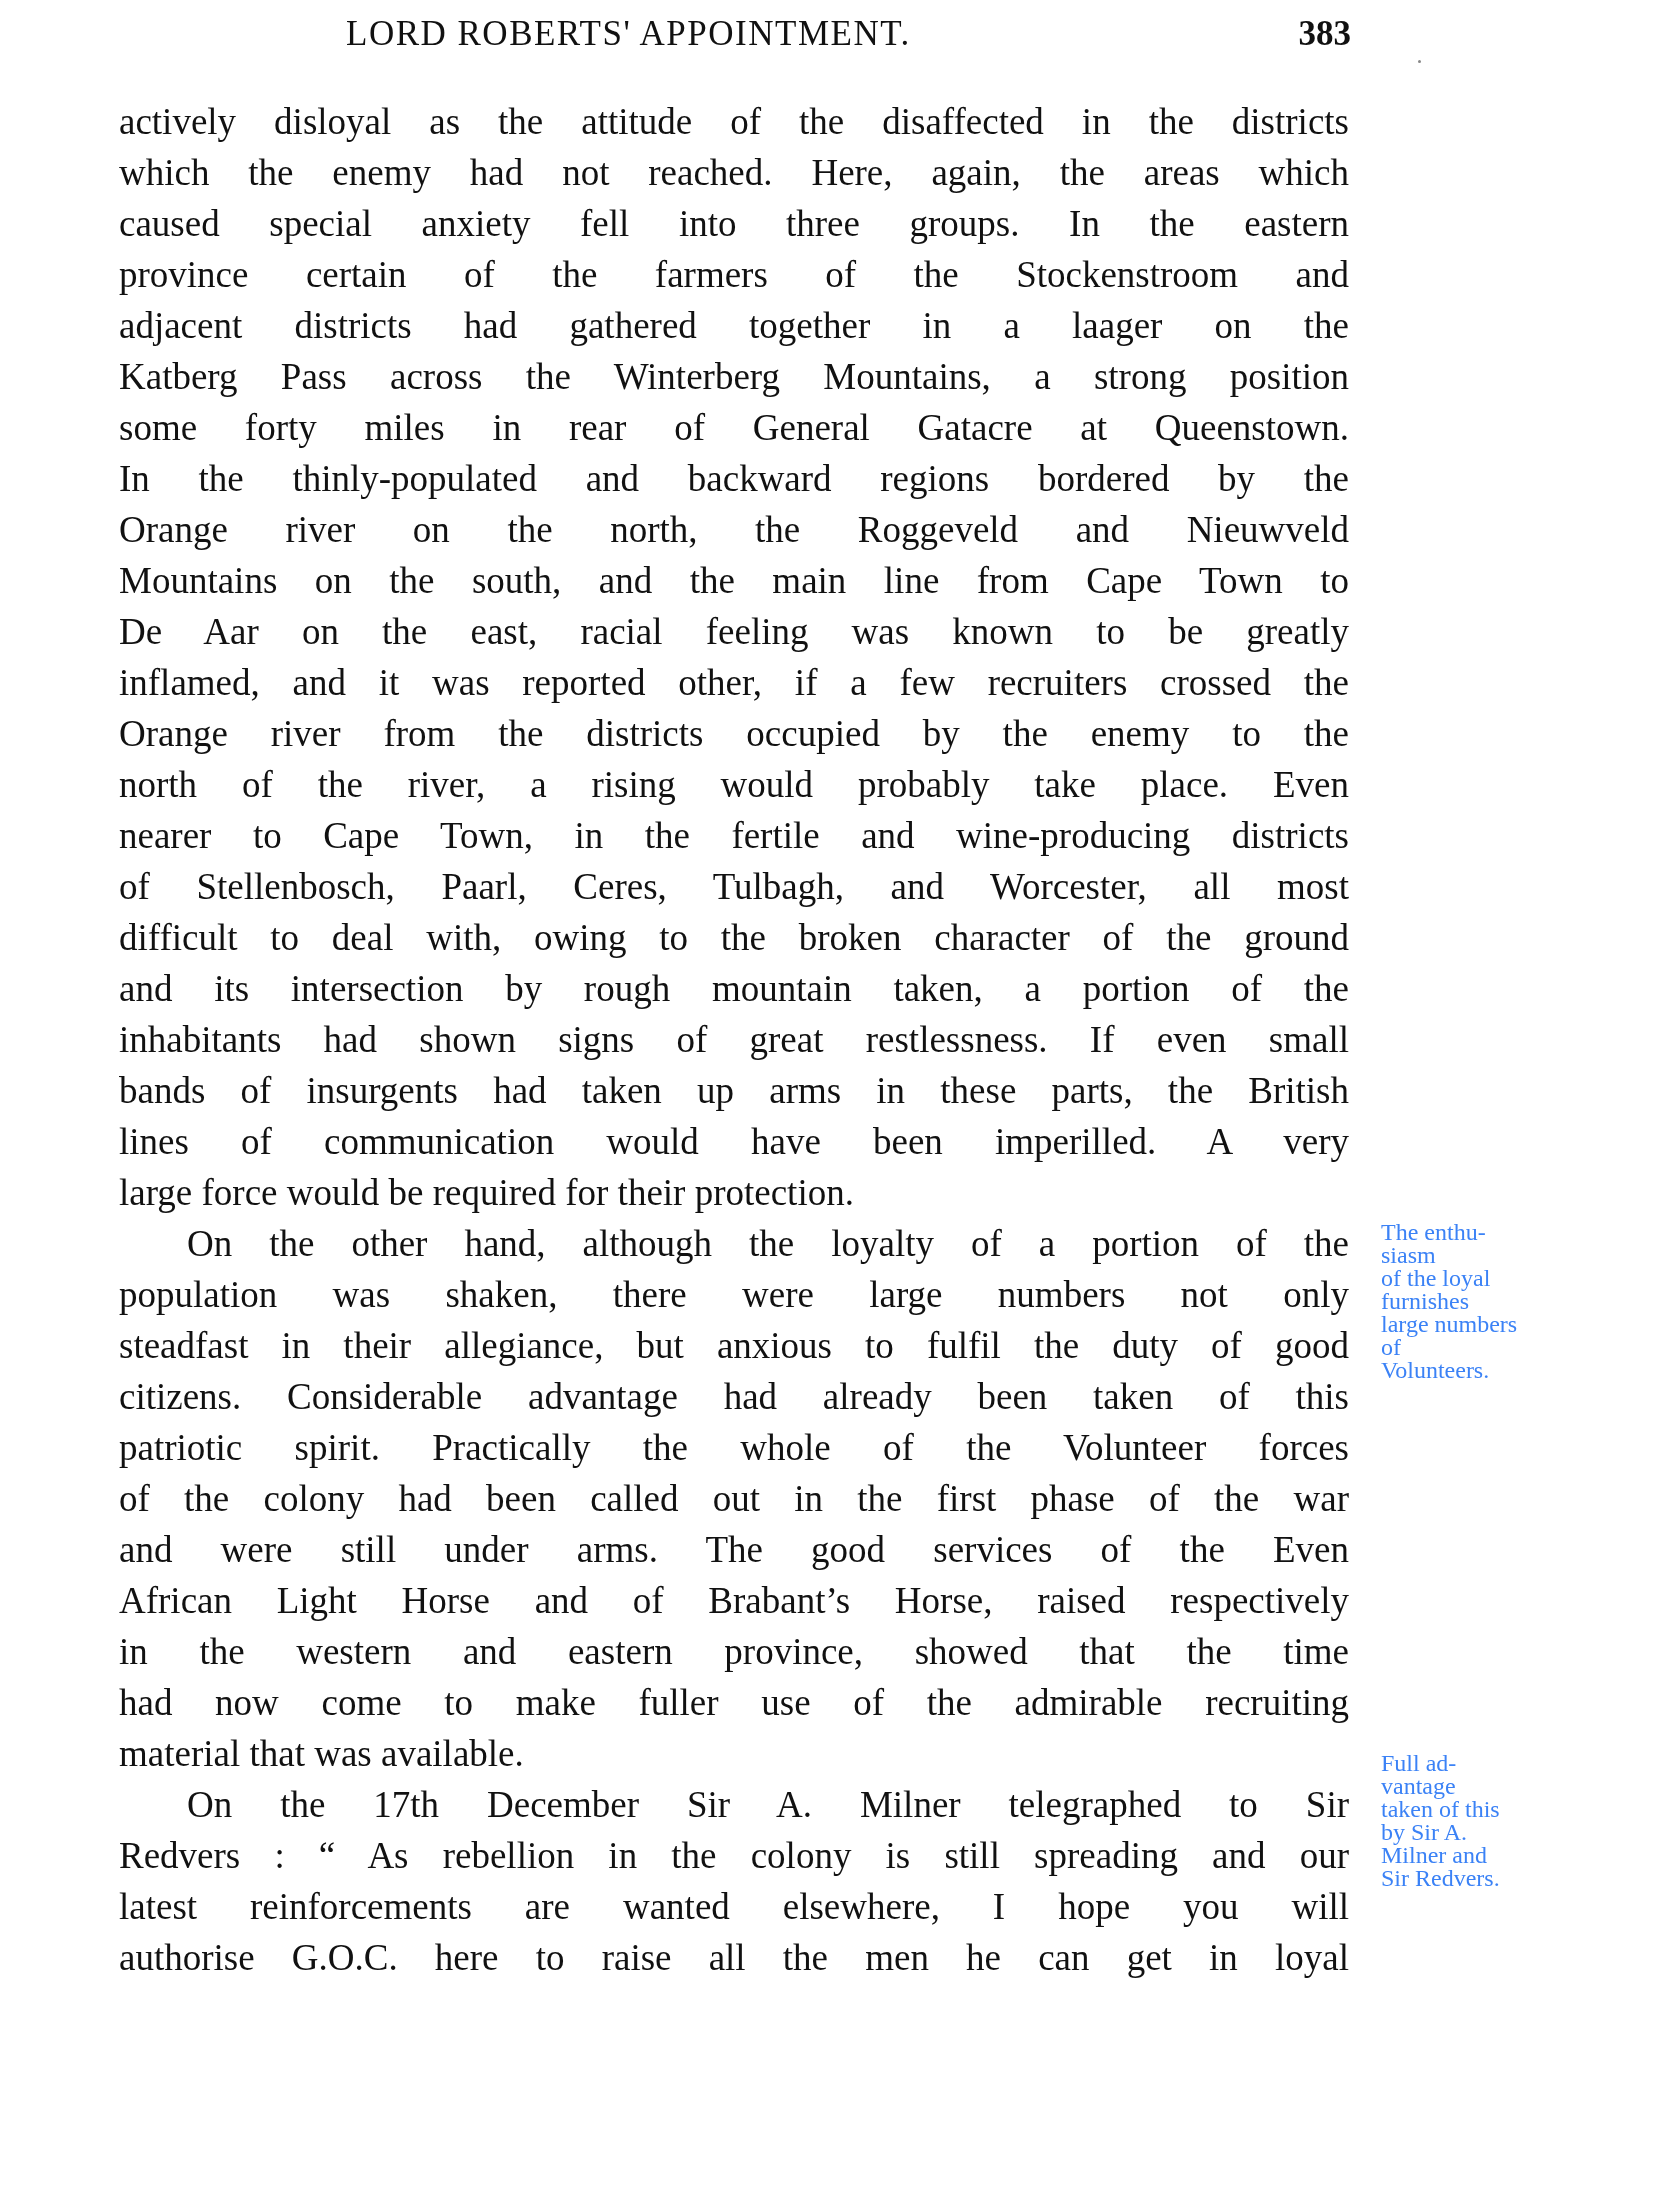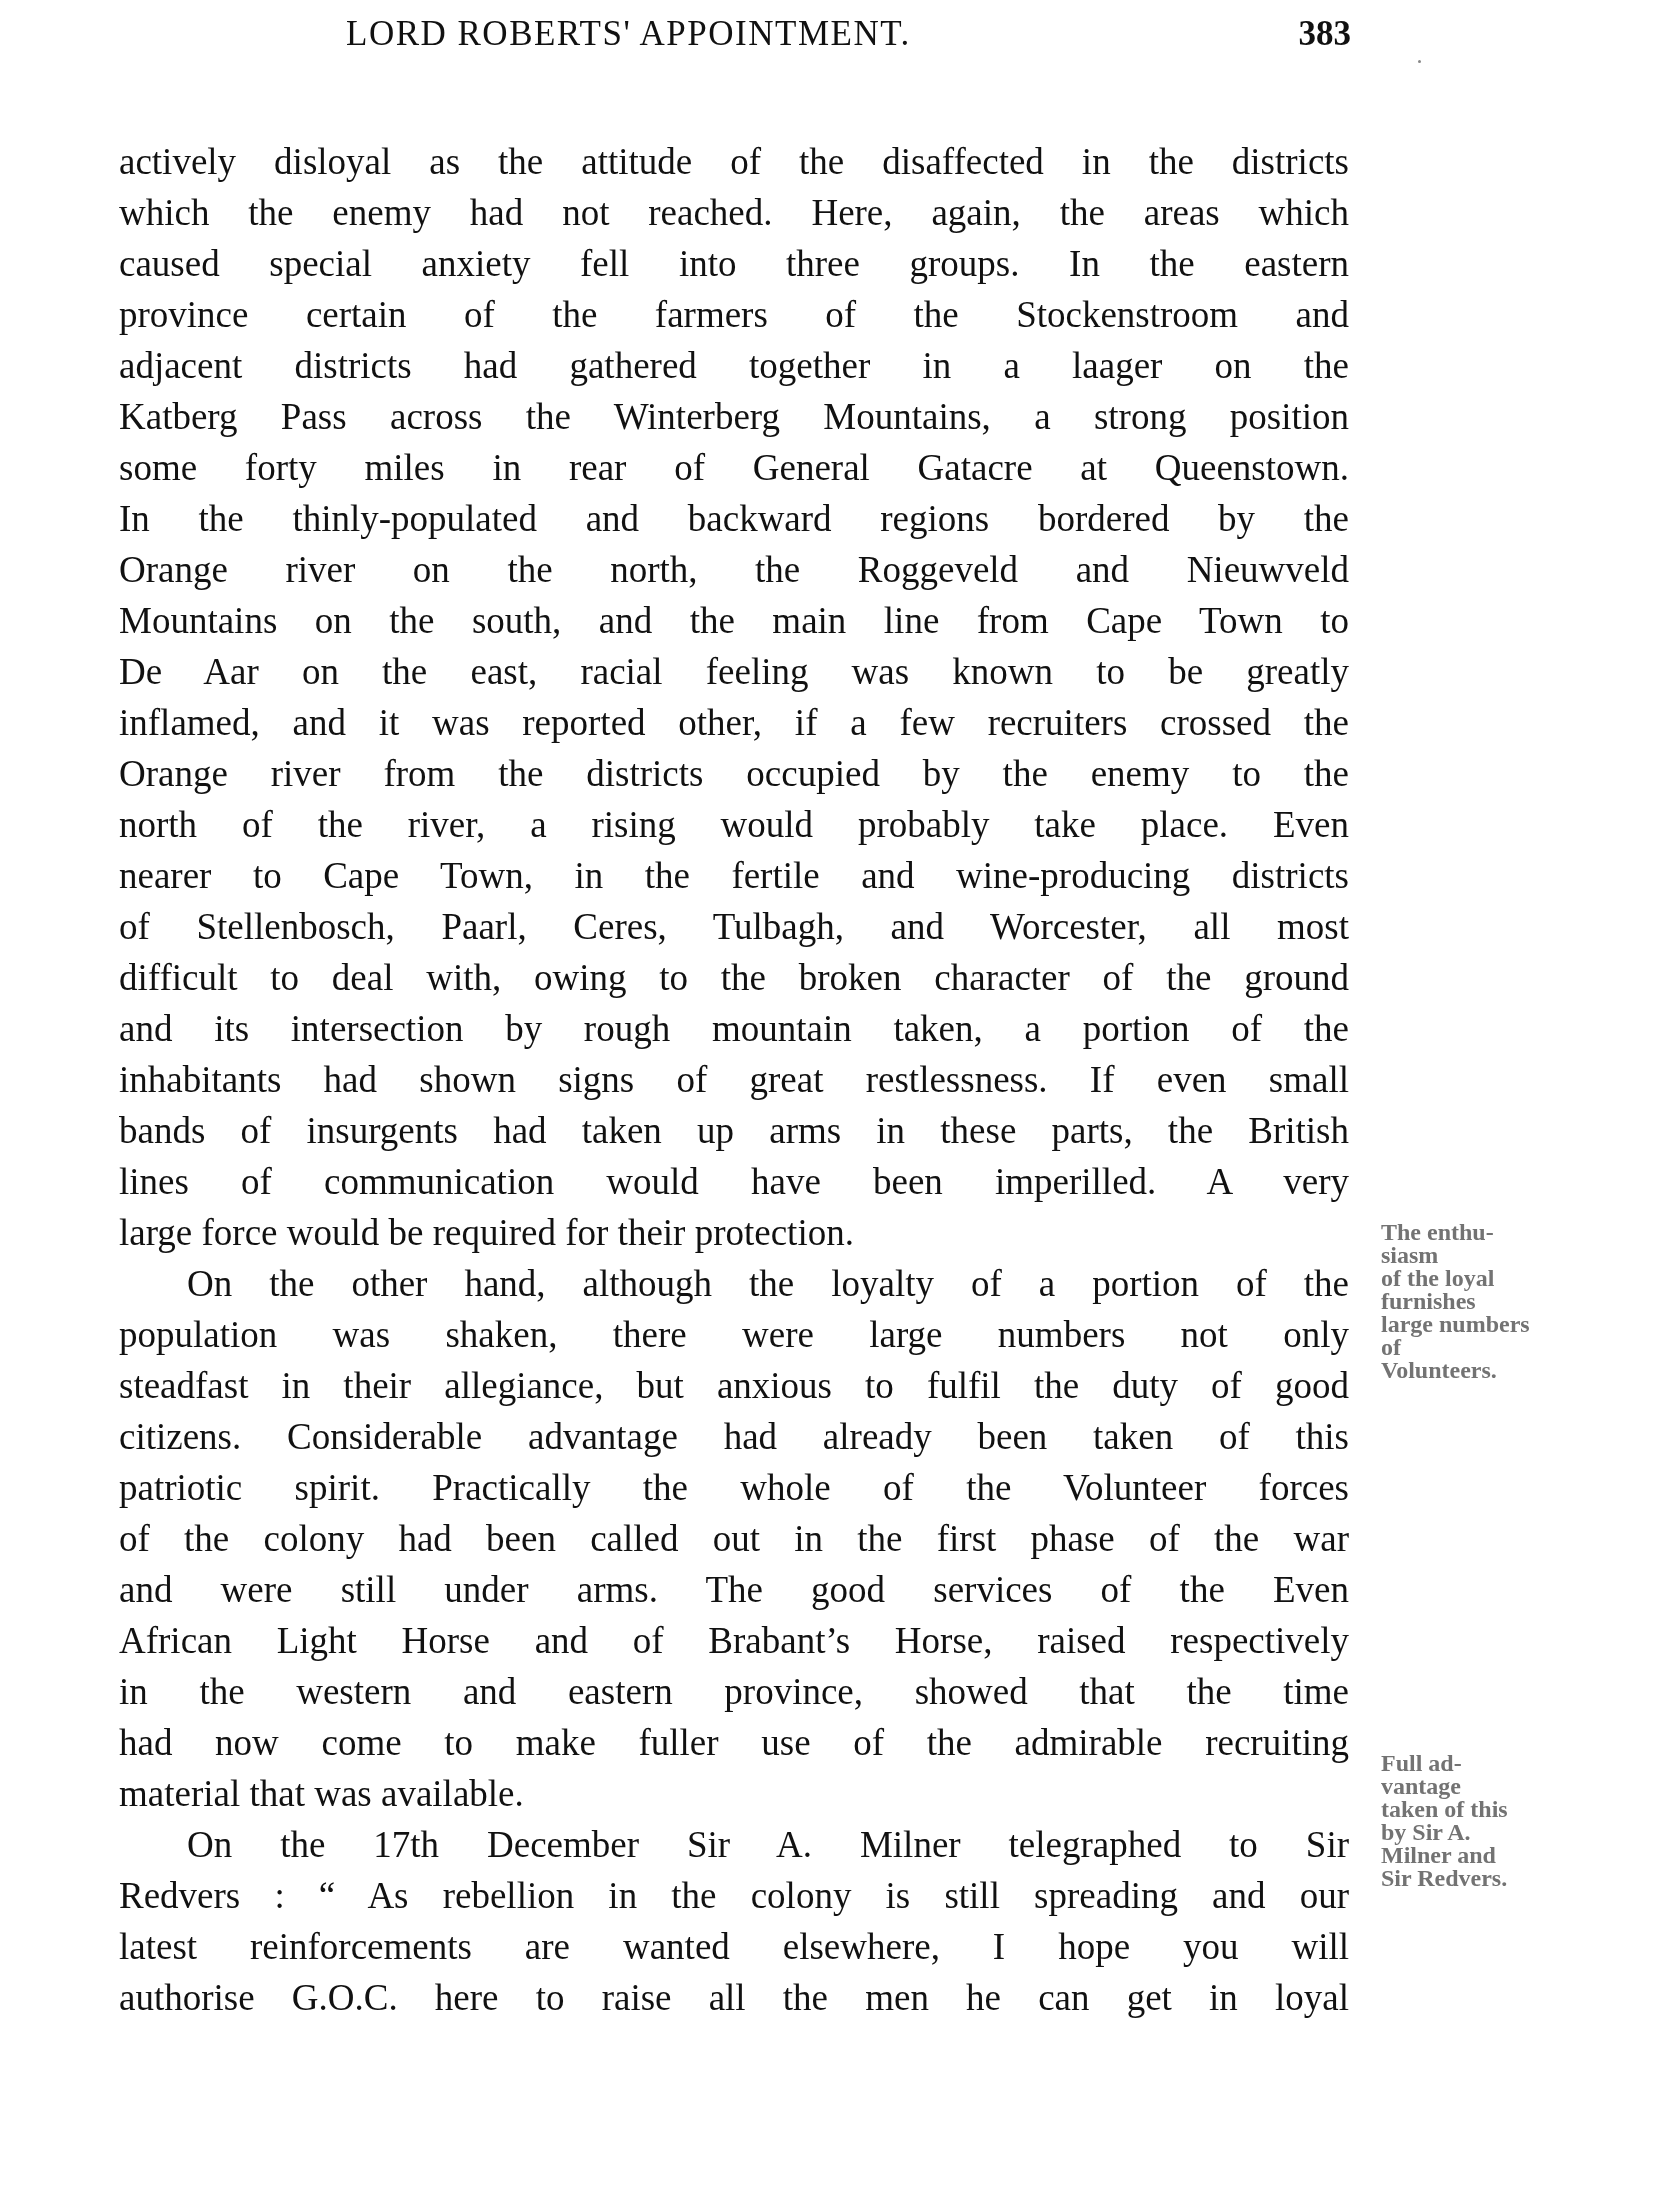--- a/index.html
+++ b/index.html
@@ -44,21 +44,20 @@
       width: 3px;
       height: 3px;
       background: #888;
       border-radius: 50%;
     }
     .body-text {
       position: absolute;
       left: 119px;
       top: 96px;
       width: 1230px;
-      margin-top: 40px;
     }
     .line {
       display: block;
       height: 51px;
       line-height: 51px;
       font-size: 37px;
       text-align: justify;
       text-align-last: justify;
       white-space: nowrap;
     }
@@ -77,22 +76,21 @@
     }
     .line.last .jfy {
       text-align-last: left;
     }
     .sidenote {
       position: absolute;
       left: 1381px;
       width: 279px;
       font-size: 24px;
       line-height: 23px;
-      color: #737373;
-      font-weight: bold;
+      color: #3b82f6;
     }
     .sidenote span {
       display: block;
     }
     .sidenote-1 { top: 1221px; }
     .sidenote-2 { top: 1752px; }
   </style>
 </head>
 <body>
 

